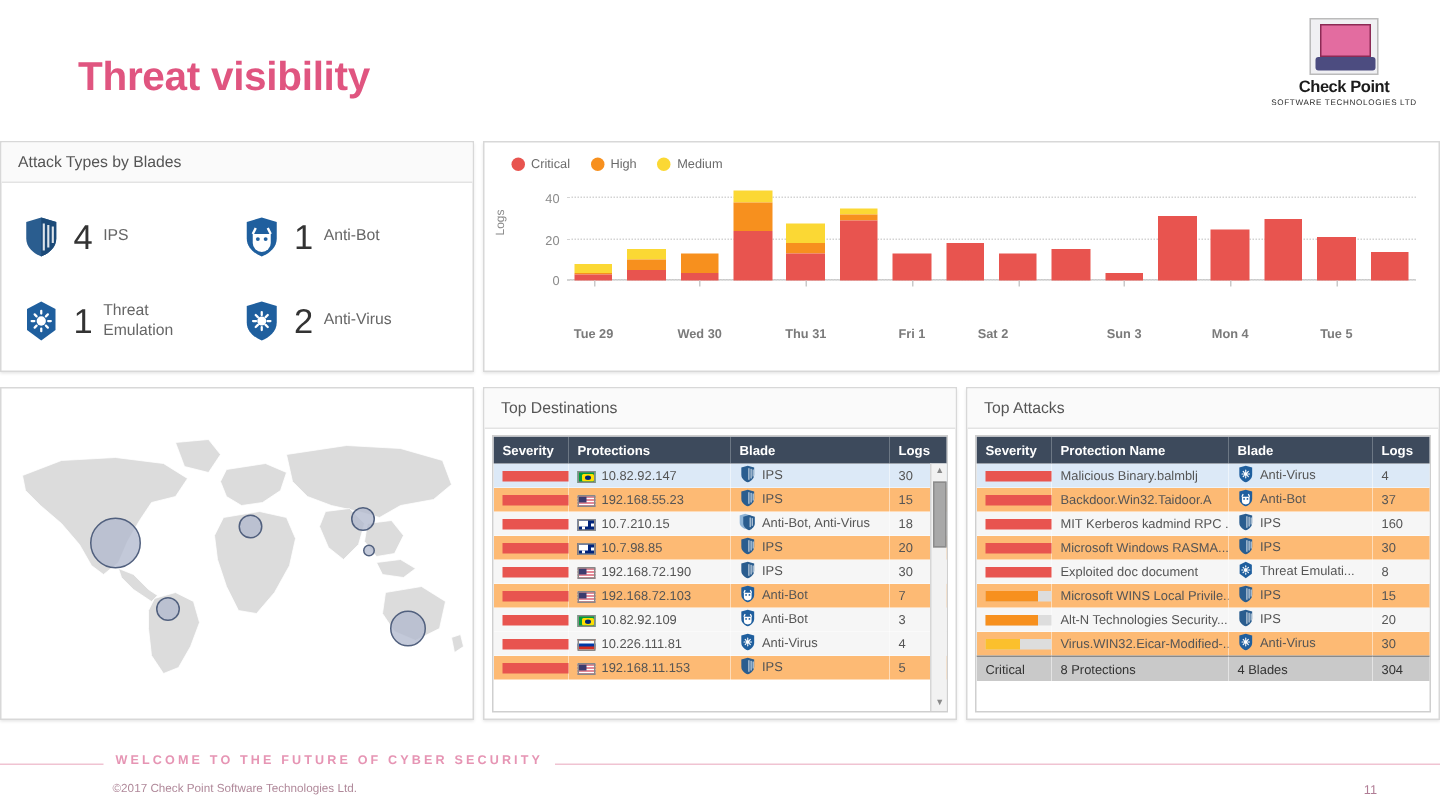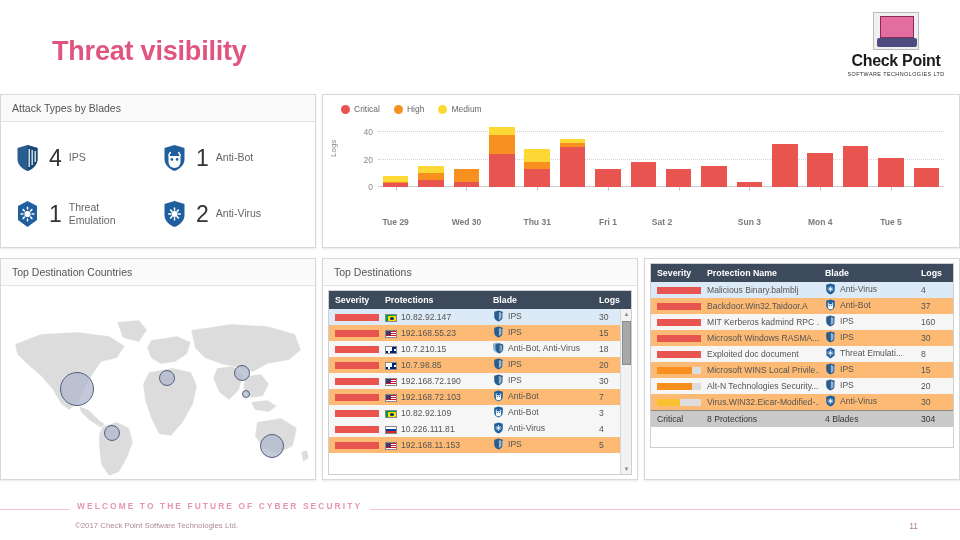--- a/index.html
+++ b/index.html
@@ -44,21 +44,21 @@
     border: 1px solid #8c2a55;
   }
   #logo-base {
     position: absolute;
     left: 3px; bottom: 2px;
     width: 40px; height: 9px;
     background: #4c4c80;
     border-radius: 2px;
   }
   #logo-name {
-    font-size: 16px;
+    font-size: 11px;
     font-weight: bold;
     color: #1b1b1b;
     letter-spacing: -0.3px;
     line-height: 1.05;
   }
   #logo-tag {
     font-size: 5.4px;
     color: #2b2b2b;
     letter-spacing: 0.45px;
     margin-top: 1px;
@@ -498,23 +498,20 @@
         <div class="xtick-mark" style="left: 442.188px;"></div>
         <div class="xtick" style="left: 442.188px;">Mon 4</div>
         <div class="xtick-mark" style="left: 512.938px;"></div>
         <div class="xtick" style="left: 512.938px;">Tue 5</div>
       </div>
 
   </div>
 </div>
 
 <div class="panel" id="panel-map">
-  <div class="panel-header">
-    <span>Top Destination Countries</span>
-  </div>
   <div class="panel-body" id="map-body">
     <svg id="map-svg" width="306" height="170" viewBox="0 0 306 170">
       <g fill="#dcdcdc" stroke="#ffffff" stroke-width="0.5">
 
         <path d="M10 38 L36 28 L72 26 L104 30 L120 40 L112 52 L96 56 L88 68 L80 82 L74 96 L64 104 L56 98 L48 84 L36 70 L22 58 L12 48 Z"></path>
 
         <path d="M112 16 L134 14 L142 24 L134 36 L118 32 Z"></path>
 
         <path d="M74 100 L84 104 L94 114 L100 118 L96 122 L84 114 L76 106 Z"></path>
 
@@ -686,20 +683,23 @@
     </div>
     <div id="dest-scroll">
       <div class="sb-arrow" id="sb-up">▲</div>
       <div id="sb-thumb"></div>
       <div class="sb-arrow" id="sb-down">▼</div>
     </div>
   </div>
 </div>
 
 <div class="panel" id="panel-attacks">
+  <div class="panel-header">
+    <span>Top Attacks</span>
+  </div>
   <div class="panel-body" style="height:193px;">
     <div class="tbl-wrap">
       <table class="dt">
         <colgroup>
             <col style="width:50px">
             <col style="width:118px">
             <col style="width:96px">
             <col style="width:40px">
           </colgroup>
         <thead>

